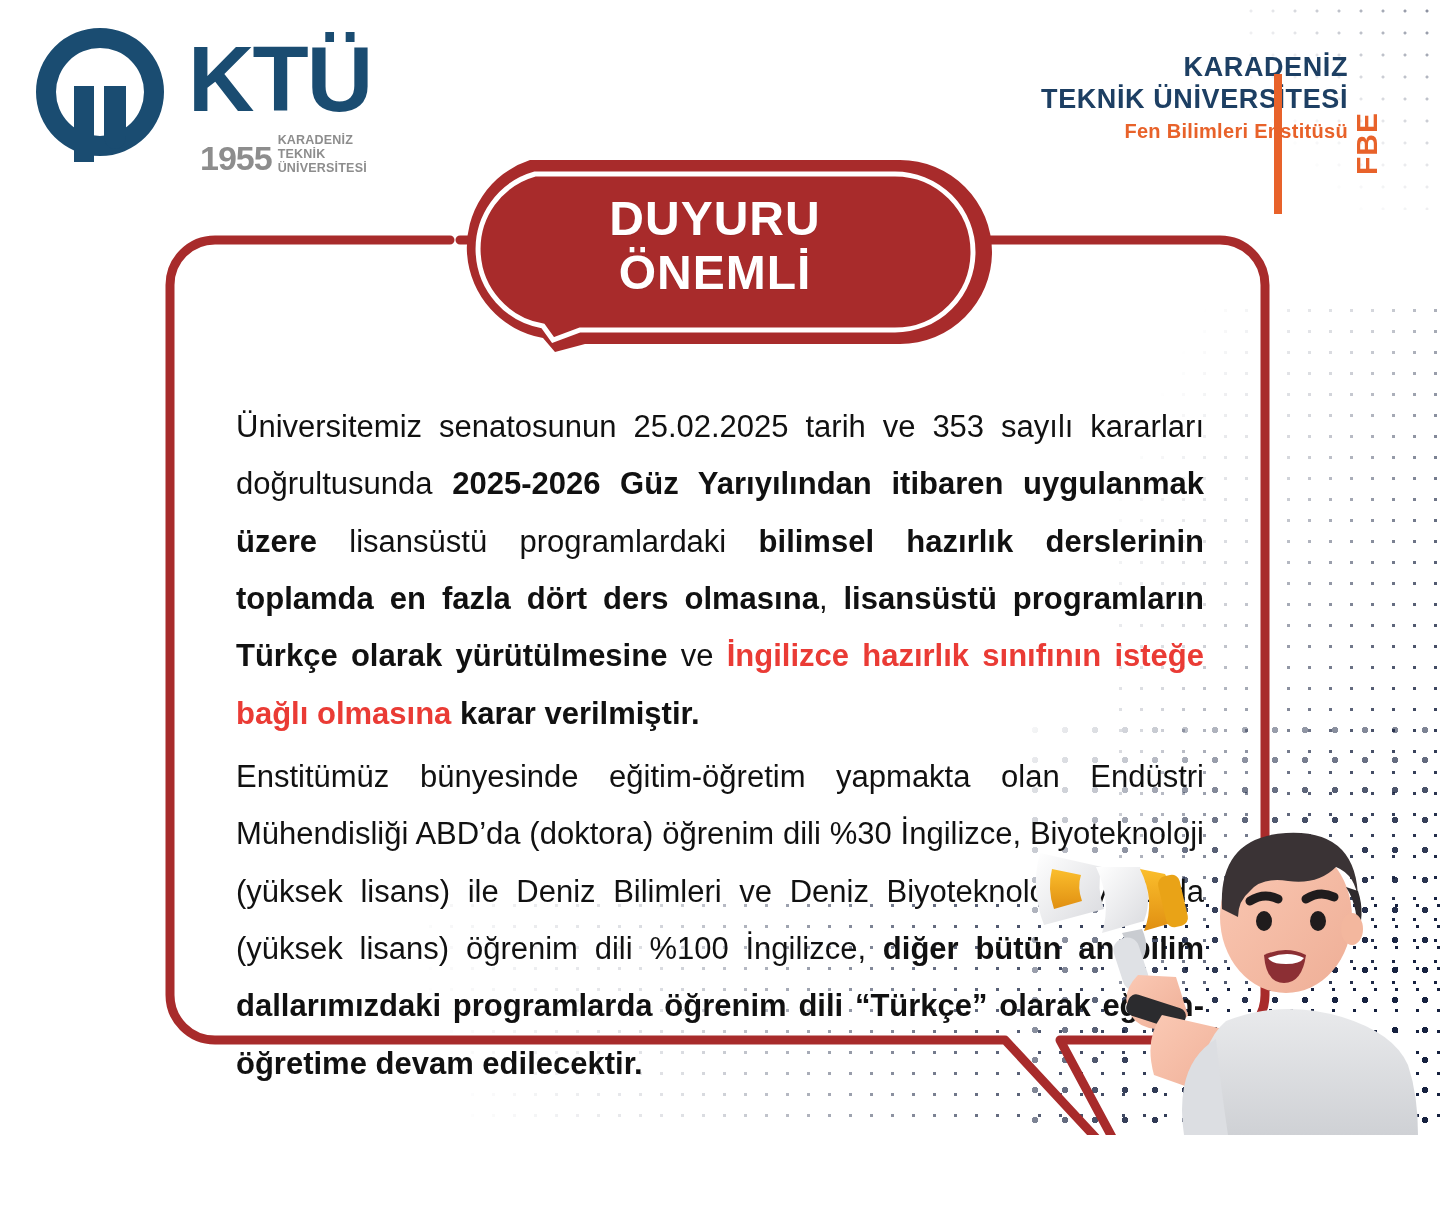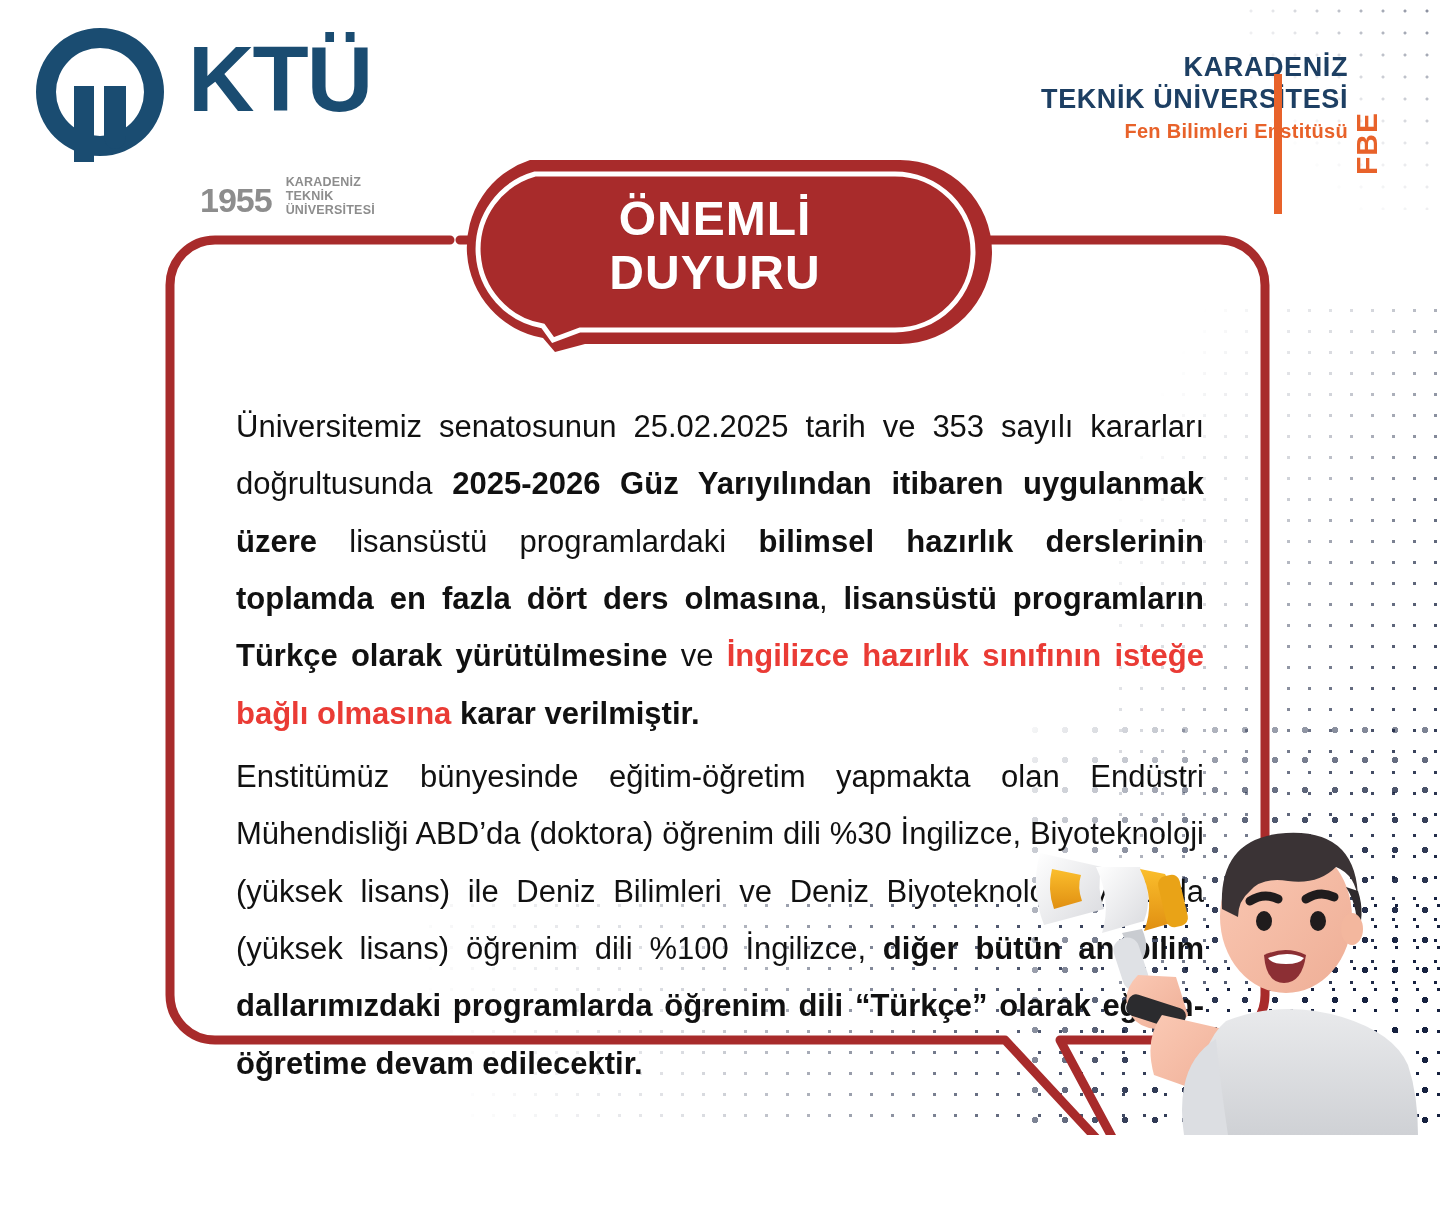--- a/index.html
+++ b/index.html
@@ -50,21 +50,21 @@
   }
 
   
   .ktu-logo{position:absolute;left:18px;top:18px;width:380px;height:145px;}
   .ktu-mark{position:absolute;left:0;top:4px;width:165px;height:140px;}
   .ktu-word{position:absolute;left:170px;top:22px;}
   .ktu-letters{
     font-size:92px;font-weight:700;color:#1a4c71;letter-spacing:-2px;
     line-height:.86;font-family:"Liberation Sans", sans-serif;
   }
-  .ktu-sub{position:absolute;left:182px;top:115px;display:flex;align-items:flex-end;gap:14px;margin-top:42px;}
+  .ktu-sub{position:absolute;left:182px;top:115px;display:flex;align-items:flex-end;gap:6px;}
   .ktu-year{font-size:34px;font-weight:700;color:#8d8d8d;letter-spacing:-1px;line-height:1;}
   .ktu-subtxt{font-size:12.5px;font-weight:700;color:#8d8d8d;line-height:1.12;letter-spacing:.2px;}
 
   
   .hdr-right{position:absolute;right:92px;top:52px;text-align:right;}
   .hdr-l1{font-size:27px;font-weight:700;color:#1d3f63;letter-spacing:.6px;line-height:1.18;}
   .hdr-l2{font-size:27px;font-weight:700;color:#1d3f63;letter-spacing:.6px;line-height:1.18;}
   .hdr-l3{font-size:20px;font-weight:700;color:#e8622a;letter-spacing:.3px;line-height:1.5;}
   .fbe-bar{position:absolute;right:66px;top:22px;width:8px;height:140px;background:#e8622a;}
   .fbe-text{
@@ -160,22 +160,22 @@
                L 290 10" fill="none" stroke="#a82b2b" stroke-width="9" stroke-linecap="round" stroke-linejoin="round"></path>
     </svg>
   </div>
 
   <div class="banner">
     <svg viewBox="0 0 560 200">
       <path d="M95 8 H465 A92 92 0 0 1 465 192 H150 L120 200 L108 186 A92 92 0 0 1 95 8 Z" fill="#a82b2b"></path>
       <path d="M100 22 H460 A78 78 0 0 1 460 178 H145 L118 188 L108 174 A78 78 0 0 1 100 22 Z" fill="none" stroke="#ffffff" stroke-width="5"></path>
     </svg>
     <div class="banner-label">
+      <div>DUYURU</div>
       <div>ÖNEMLİ</div>
-      <div>DUYURU</div>
     </div>
   </div>
 
   <div class="copy">
     <p><span>Üniversitemiz senatosunun 25.02.2025  tarih ve 353 sayılı kararları doğrultusunda </span><span class="b">2025-2026 Güz Yarıyılından itibaren uygulanmak üzere</span><span> lisansüstü programlardaki </span><span class="b">bilimsel hazırlık derslerinin toplamda en fazla dört ders olmasına</span><span>, </span><span class="b">lisansüstü programların Türkçe olarak yürütülmesine</span><span> ve </span><span class="red">İngilizce hazırlık sınıfının isteğe bağlı olmasına</span><span class="b"> karar verilmiştir.</span></p>
 
     <p><span>Enstitümüz bünyesinde eğitim-öğretim yapmakta olan Endüstri Mühendisliği ABD’da (doktora) öğrenim dili %30 İngilizce, Biyoteknoloji (yüksek lisans) ile Deniz Bilimleri ve Deniz Biyoteknolojisi ABD’da (yüksek lisans) öğrenim dili %100 İngilizce, </span><span class="b">diğer bütün anabilim dallarımızdaki programlarda öğrenim dili  “Türkçe” olarak eğitim-öğretime devam edilecektir.</span></p>
   </div>
 
   <div class="character">

